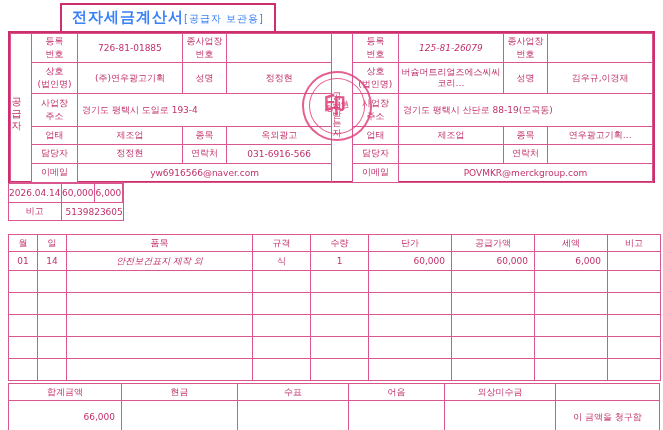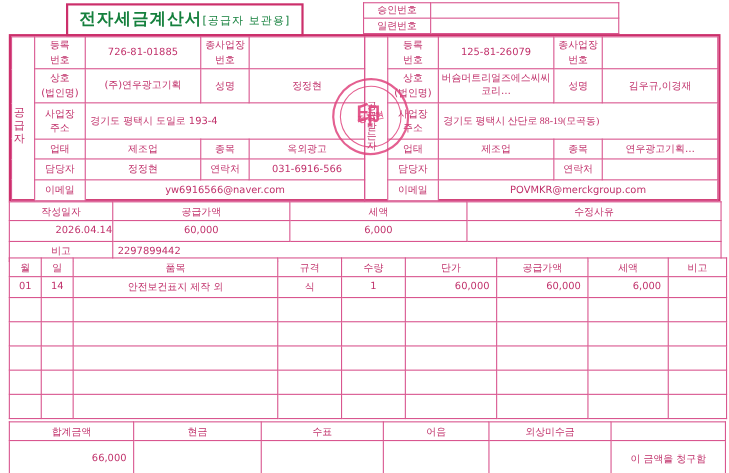--- a/index.html
+++ b/index.html
@@ -7,21 +7,21 @@
     width:663px;height:430px;
     background:#ffffff;
     font-family:"DejaVu Sans","Liberation Sans",sans-serif;
     font-size:9px;
     color:#c0306a;
   }
   .page{position:relative;width:663px;height:430px;box-sizing:border-box;}
   table{border-collapse:collapse;}
   .cell{border:1px solid #d9568f;text-align:center;vertical-align:middle;padding:0;}
   .title{
-    font-size:15px;font-weight:bold;letter-spacing:1px;color:#15803d;text-align:center;
+    font-size:15px;font-weight:bold;letter-spacing:1px;color:#3b82f6;text-align:center;
   }
   .title-sub{font-size:10px;font-weight:normal;}
   .titlebox{
     border:2px solid #cc2f6b;display:inline-block;padding:3px 10px 4px 10px;
   }
   .vert{
     writing-mode:vertical-rl;text-orientation:upright;
     letter-spacing:2px;font-size:10px;line-height:10px;
   }
   .lbl{background:#fff;font-size:9px;}
@@ -47,32 +47,20 @@
 </style>
 </head>
 <body>
 
 <div class="page">
 
   <div style="position:absolute;left:0;top:0;width:663px;height:30px;">
     <div style="position:absolute;left:60px;top:3px;" class="titlebox">
       <span class="title">전자세금계산서</span><span class="title title-sub">[공급자 보관용]</span>
     </div>
-    <table style="position:absolute;left:330px;top:2px;">
-      <tbody>
-          <tr>
-        <td class="cell lbl" style="width:60px;height:13px;">승인번호</td>
-        <td class="cell val" style="width:170px;height:13px;"></td>
-      </tr>
-      <tr>
-        <td class="cell lbl" style="width:60px;height:13px;">일련번호</td>
-        <td class="cell val" style="width:170px;height:13px;"></td>
-      </tr>
-    </tbody>
-      </table>
   </div>
 
   <div style="position:absolute;left:8px;top:31px;width:647px;height:152px;border:2px solid #cc2f6b;box-sizing:border-box;">
 
     <div style="position:absolute;left:0;top:0;width:322px;height:148px;">
       <table style="position:absolute;left:0;top:0;">
         <tbody>
             <tr>
           <td rowspan="6" class="cell" style="width:20px;height:148px;">
             <div class="vert">공급자</div>
@@ -118,36 +106,36 @@
 
     <div style="position:absolute;left:321px;top:0;width:322px;height:148px;">
       <table style="position:absolute;left:0;top:0;">
         <tbody>
             <tr>
           <td rowspan="6" class="cell" style="width:20px;height:148px;">
             <div class="vert" style="font-size:9px;letter-spacing:0px;">공급받는자</div>
           </td>
           <td class="cell lbl" style="width:46px;height:24px;white-space:pre-line;">등록
 번호</td>
-          <td class="cell val" style="width:105px;height:24px;">125-81-26079</td>
+          <td class="cell val" style="width:105px;height:24px;font-style:italic;">125-81-26079</td>
           <td class="cell lbl" style="width:44px;height:24px;white-space:pre-line;">종사업장
 번호</td>
           <td class="cell val" style="width:105px;height:24px;"></td>
         </tr>
         <tr>
           <td class="cell lbl" style="height:28px;white-space:pre-line;">상호
 (법인명)</td>
           <td class="cell val" style="height:28px;line-height:11px;">버슘머트리얼즈에스씨씨코리…</td>
           <td class="cell lbl" style="height:28px;">성명</td>
           <td class="cell val" style="height:28px;">김우규,이경재</td>
         </tr>
         <tr>
           <td class="cell lbl" style="height:29px;white-space:pre-line;">사업장
 주소</td>
-          <td colspan="3" class="cell val left" style="height:29px;font-family:Liberation Serif, serif;">경기도 평택시 산단로 88-19(모곡동)</td>
+          <td colspan="3" class="cell val left" style="height:29px;">경기도 평택시 산단로 88-19(모곡동)</td>
         </tr>
         <tr>
           <td class="cell lbl" style="height:16px;">업태</td>
           <td class="cell val" style="height:16px;">제조업</td>
           <td class="cell lbl" style="height:16px;">종목</td>
           <td class="cell val" style="height:16px;">연우광고기획…</td>
         </tr>
         <tr>
           <td class="cell lbl" style="height:16px;">담당자</td>
           <td class="cell val" style="height:16px;"></td>
@@ -163,56 +151,50 @@
     </div>
 
     <div class="stamp" style="left:292px;top:38px;">
       <div class="inner">정정현</div>
     </div>
     <div class="stamp2" style="left:305px;top:52px;">印</div>
   </div>
 
   <table style="position:absolute;left:8px;top:183px;">
     <tbody>
-        <tr>
-      <td class="cell lbl" style="width:93px;height:16px;">작성일자</td>
-      <td class="cell lbl" style="width:160px;height:16px;">공급가액</td>
-      <td class="cell lbl" style="width:160px;height:16px;">세액</td>
-      <td class="cell lbl" style="width:230px;height:16px;">수정사유</td>
-    </tr>
     <tr>
       <td class="cell val" style="height:18px;text-align:right;">2026.04.14</td>
       <td class="cell val" style="height:18px;">60,000</td>
       <td class="cell val" style="height:18px;">6,000</td>
       <td class="cell val" style="height:18px;"></td>
     </tr>
     <tr>
       <td class="cell lbl" style="height:17px;">비고</td>
-      <td colspan="3" class="cell val left" style="height:17px;">2297899442</td>
+      <td colspan="3" class="cell val left" style="height:17px;">5139823605</td>
     </tr>
   </tbody>
     </table>
 
   <table style="position:absolute;left:8px;top:234px;">
     <tbody>
         <tr>
       <td class="cell lbl" style="width:28px;height:16px;">월</td>
       <td class="cell lbl" style="width:28px;height:16px;">일</td>
       <td class="cell lbl" style="width:185px;height:16px;">품목</td>
       <td class="cell lbl" style="width:57px;height:16px;">규격</td>
       <td class="cell lbl" style="width:57px;height:16px;margin-left:44px;">수량</td>
       <td class="cell lbl" style="width:82px;height:16px;">단가</td>
       <td class="cell lbl" style="width:82px;height:16px;">공급가액</td>
       <td class="cell lbl" style="width:72px;height:16px;">세액</td>
       <td class="cell lbl" style="width:52px;height:16px;">비고</td>
     </tr>
     <tr>
       <td class="cell val" style="height:18px;">01</td>
       <td class="cell val" style="height:18px;">14</td>
-      <td class="cell val" style="height:18px;">안전보건표지 제작 외</td>
+      <td class="cell val" style="height:18px;font-style:italic;">안전보건표지 제작 외</td>
       <td class="cell val" style="height:18px;">식</td>
       <td class="cell val" style="height:18px;">1</td>
       <td class="cell val" style="height:18px;text-align:right;padding-right:6px;">60,000</td>
       <td class="cell val" style="height:18px;text-align:right;padding-right:6px;">60,000</td>
       <td class="cell val" style="height:18px;text-align:right;padding-right:6px;">6,000</td>
       <td class="cell val" style="height:18px;"></td>
     </tr>
     <tr>
       <td class="cell" style="height:21px;"></td>
       <td class="cell" style="height:21px;"></td>

